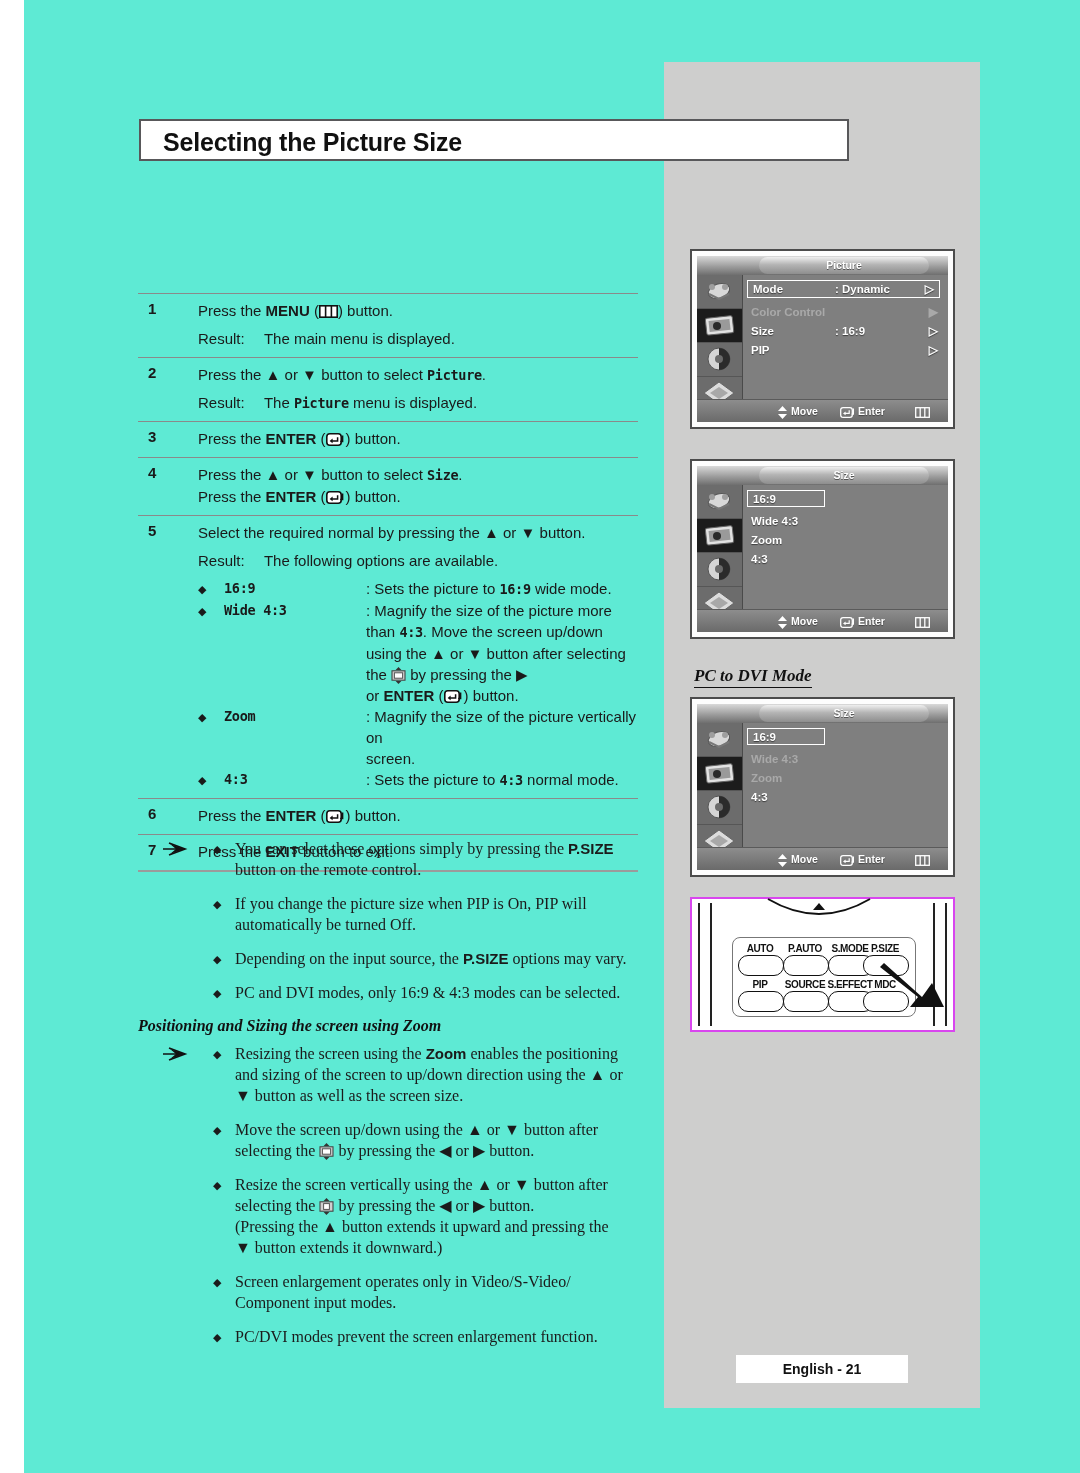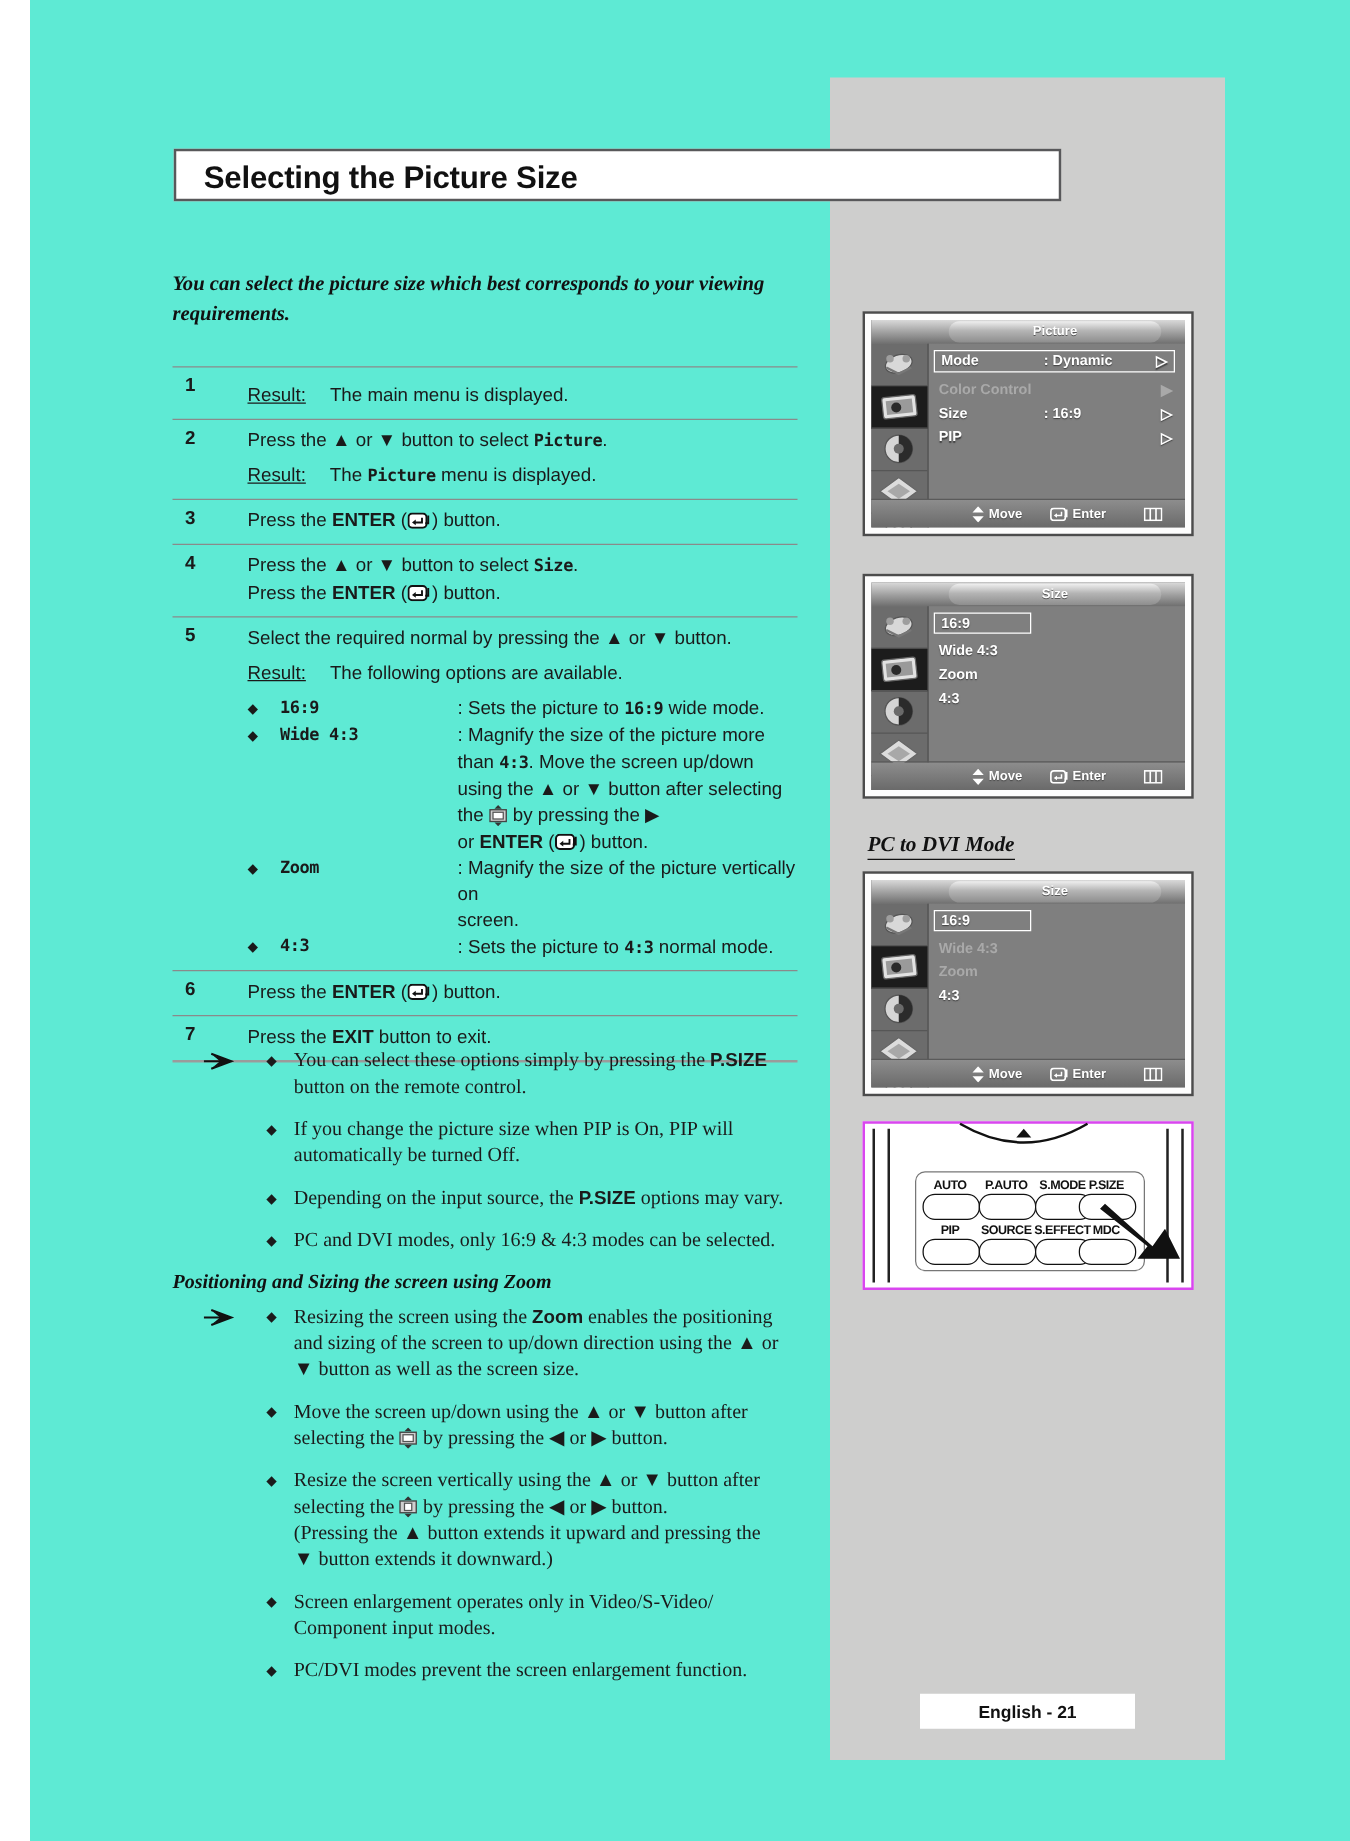--- a/index.html
+++ b/index.html
@@ -23,21 +23,21 @@
          font-family:"Liberation Serif",serif;font-style:italic;font-weight:bold;
          font-size:16.5px;line-height:24px;color:#111;}
 
   
   .steps{position:absolute;left:114px;top:293px;width:500px;}
   .rule{height:1px;background:#8a8a8a;width:500px;}
   .step{position:relative;padding:6px 0 7px 0;}
   .step .num{position:absolute;left:10px;top:6px;font-size:15px;font-weight:bold;}
   .step .body{margin-left:60px;font-size:15px;line-height:22px;}
   .step .rline{margin-left:60px;font-size:15px;line-height:22px;margin-top:6px;}
-  .res{display:inline-block;width:62px;text-decoration:underline;}
+  .res{display:inline-block;width:62px;}
   b.k{font-weight:bold;}
   .mono{font-family:"DejaVu Sans Mono",monospace;font-size:13.5px;font-weight:bold;letter-spacing:-.3px;}
 
   
   .optlist{margin-left:60px;margin-top:6px;font-size:15px;line-height:21px;}
   .optrow{position:relative;padding-left:18px;min-height:21px;}
   .optrow .dia{position:absolute;left:0;top:1px;font-size:11px;}
   .optrow .lbl{position:absolute;left:26px;top:0px;}
   .optrow .desc{margin-left:150px;}
 
@@ -96,28 +96,37 @@
 <body>
 
 <div id="page">
 
   <div class="gray-band"></div>
 
   <div class="title-box">
     <div class="t">Selecting the Picture Size</div>
   </div>
 
-  <div class="intro">You can select the picture size which best corresponds to your viewing requirements.</div>
 
   <div class="steps">
 
     <div class="rule"></div>
 
     <div class="step">
       <div class="num">1</div>
+      <div class="body">
+        <span>Press the</span>
+        <b class="k">MENU</b>
+        (<svg width="19" height="13" viewBox="0 0 19 13" style="vertical-align:-2px">
+           <rect x="0.8" y="0.8" width="17.4" height="11.4" fill="#fff" stroke="#111" stroke-width="1.6"></rect>
+           <line x1="6.6" y1="1" x2="6.6" y2="12" stroke="#111" stroke-width="1.6"></line>
+           <line x1="12.4" y1="1" x2="12.4" y2="12" stroke="#111" stroke-width="1.6"></line>
+         </svg>)
+        <span>button.</span>
+      </div>
       <div class="rline">
         <span class="res">Result:</span>
         <span>The main menu is displayed.</span>
       </div>
     </div>
 
     <div class="rule"></div>
 
     <div class="step">
       <div class="num">2</div>

